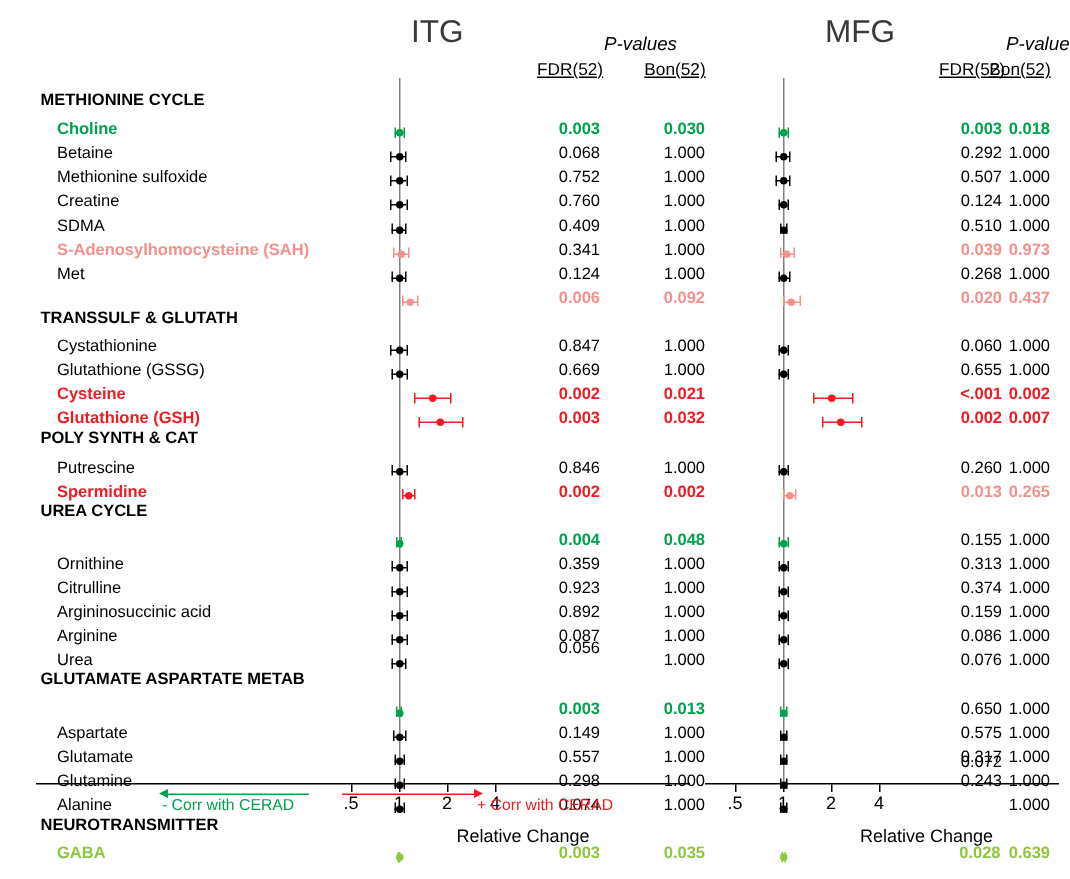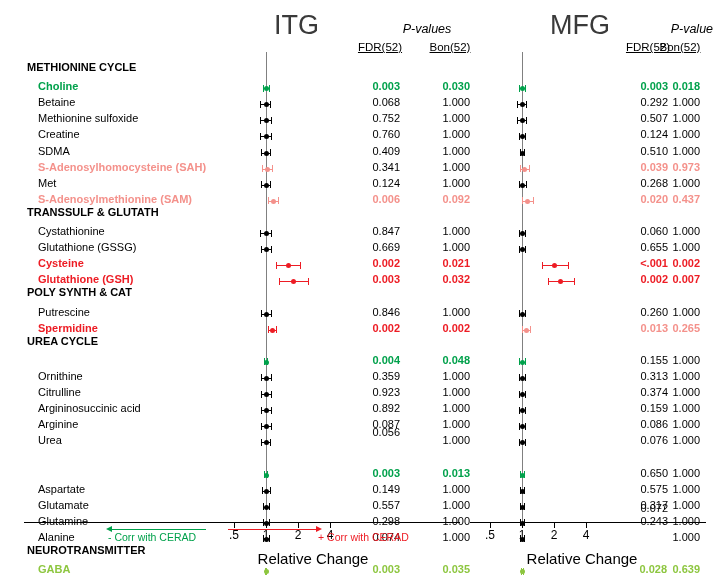--- a/index.html
+++ b/index.html
@@ -9,21 +9,21 @@
     font-family:"Liberation Sans", sans-serif;
     color:#000;
     position:relative;
     overflow:hidden;
   }
   #root{position:relative;width:713px;height:586px;}
 
   
   .panel-title{
     position:absolute;
-    font-size:27px;
+    font-size:21px;
     color:#3a3a3a;
     font-weight:400;
     letter-spacing:0px;
   }
   .pv-title{
     position:absolute;
     font-size:12.5px;
     font-style:italic;
     color:#000;
     text-align:center;
@@ -83,23 +83,23 @@
     background:#000;
   }
   .ticklab{
     position:absolute;
     font-size:12px;
     color:#000;
     text-align:center;
   }
   .axistitle{
     position:absolute;
-    font-size:15px;
+    font-size:12px;
     color:#000;
-    text-align:center;
+    text-align:right;
   }
 
   
   .ci{position:absolute;height:1px;}
   .cap{position:absolute;width:1px;height:7px;}
   .pt{position:absolute;width:5px;height:5px;border-radius:50%;}
 
   
   .arrowlab{
     position:absolute;
@@ -213,21 +213,20 @@
     <div class="cap" style="left: 270.4px; top: 181.2px; background: rgb(0, 0, 0);"></div>
     <div class="pt" style="left: 264px; top: 182.7px; background: rgb(0, 0, 0);"></div>
     <div class="pv plain" style="left: 354px; top: 176.7px; width: 46px;">0.124</div>
     <div class="pv plain" style="left: 424px; top: 176.7px; width: 46px;">1.000</div>
     <div class="ci" style="left: 518.65px; top: 184.7px; width: 6.90332px; background: rgb(0, 0, 0);"></div>
     <div class="cap" style="left: 518.65px; top: 181.2px; background: rgb(0, 0, 0);"></div>
     <div class="cap" style="left: 525.553px; top: 181.2px; background: rgb(0, 0, 0);"></div>
     <div class="pt" style="left: 520px; top: 182.7px; background: rgb(0, 0, 0);"></div>
     <div class="pv plain" style="left: 622px; top: 176.7px; width: 46px;">0.268</div>
     <div class="pv plain" style="left: 654px; top: 176.7px; width: 46px;">1.000</div>
-    <div class="met lred" style="left: 38px; top: 192.8px;">S-Adenosylmethionine (SAM)</div>
     <div class="ci" style="left: 268.252px; top: 200.8px; width: 9.85991px; background: rgb(244, 145, 139);"></div>
     <div class="cap" style="left: 268.252px; top: 197.3px; background: rgb(244, 145, 139);"></div>
     <div class="cap" style="left: 278.112px; top: 197.3px; background: rgb(244, 145, 139);"></div>
     <div class="pt" style="left: 270.852px; top: 198.8px; background: rgb(244, 145, 139);"></div>
     <div class="pv lred" style="left: 354px; top: 192.8px; width: 46px;">0.006</div>
     <div class="pv lred" style="left: 424px; top: 192.8px; width: 46px;">0.092</div>
     <div class="ci" style="left: 522px; top: 200.8px; width: 10.6696px; background: rgb(244, 145, 139);"></div>
     <div class="cap" style="left: 522px; top: 197.3px; background: rgb(244, 145, 139);"></div>
     <div class="cap" style="left: 532.67px; top: 197.3px; background: rgb(244, 145, 139);"></div>
     <div class="pt" style="left: 525.232px; top: 198.8px; background: rgb(244, 145, 139);"></div>
@@ -384,20 +383,21 @@
     <div class="cap" style="left: 270.4px; top: 438.8px; background: rgb(0, 0, 0);"></div>
     <div class="pt" style="left: 264px; top: 440.3px; background: rgb(0, 0, 0);"></div>
     <div class="pv plain" style="left: 354px; top: 426px; width: 46px;">0.056</div>
     <div class="pv plain" style="left: 424px; top: 434.3px; width: 46px;">1.000</div>
     <div class="ci" style="left: 519.143px; top: 442.3px; width: 5.54661px; background: rgb(0, 0, 0);"></div>
     <div class="cap" style="left: 519.143px; top: 438.8px; background: rgb(0, 0, 0);"></div>
     <div class="cap" style="left: 524.69px; top: 438.8px; background: rgb(0, 0, 0);"></div>
     <div class="pt" style="left: 520px; top: 440.3px; background: rgb(0, 0, 0);"></div>
     <div class="pv plain" style="left: 622px; top: 434.3px; width: 46px;">0.076</div>
     <div class="pv plain" style="left: 654px; top: 434.3px; width: 46px;">1.000</div>
+    <div class="grp" style="left: 27px; top: 447.4px;">GLUTAMATE ASPARTATE METAB</div>
     <div class="ci" style="left: 264.115px; top: 474.5px; width: 2.79881px; background: rgb(0, 161, 75);"></div>
     <div class="cap" style="left: 264.115px; top: 471px; background: rgb(0, 161, 75);"></div>
     <div class="cap" style="left: 266.914px; top: 471px; background: rgb(0, 161, 75);"></div>
     <div class="pt" style="left: 263.536px; top: 472.5px; background: rgb(0, 161, 75);"></div>
     <div class="pv bold-green" style="left: 354px; top: 466.5px; width: 46px;">0.003</div>
     <div class="pv bold-green" style="left: 424px; top: 466.5px; width: 46px;">0.013</div>
     <div class="ci" style="left: 519.632px; top: 474.5px; width: 4.62048px; background: rgb(0, 161, 75);"></div>
     <div class="cap" style="left: 519.632px; top: 471px; background: rgb(0, 161, 75);"></div>
     <div class="cap" style="left: 524.252px; top: 471px; background: rgb(0, 161, 75);"></div>
     <div class="pt" style="left: 520px; top: 472.5px; background: rgb(0, 161, 75);"></div>

